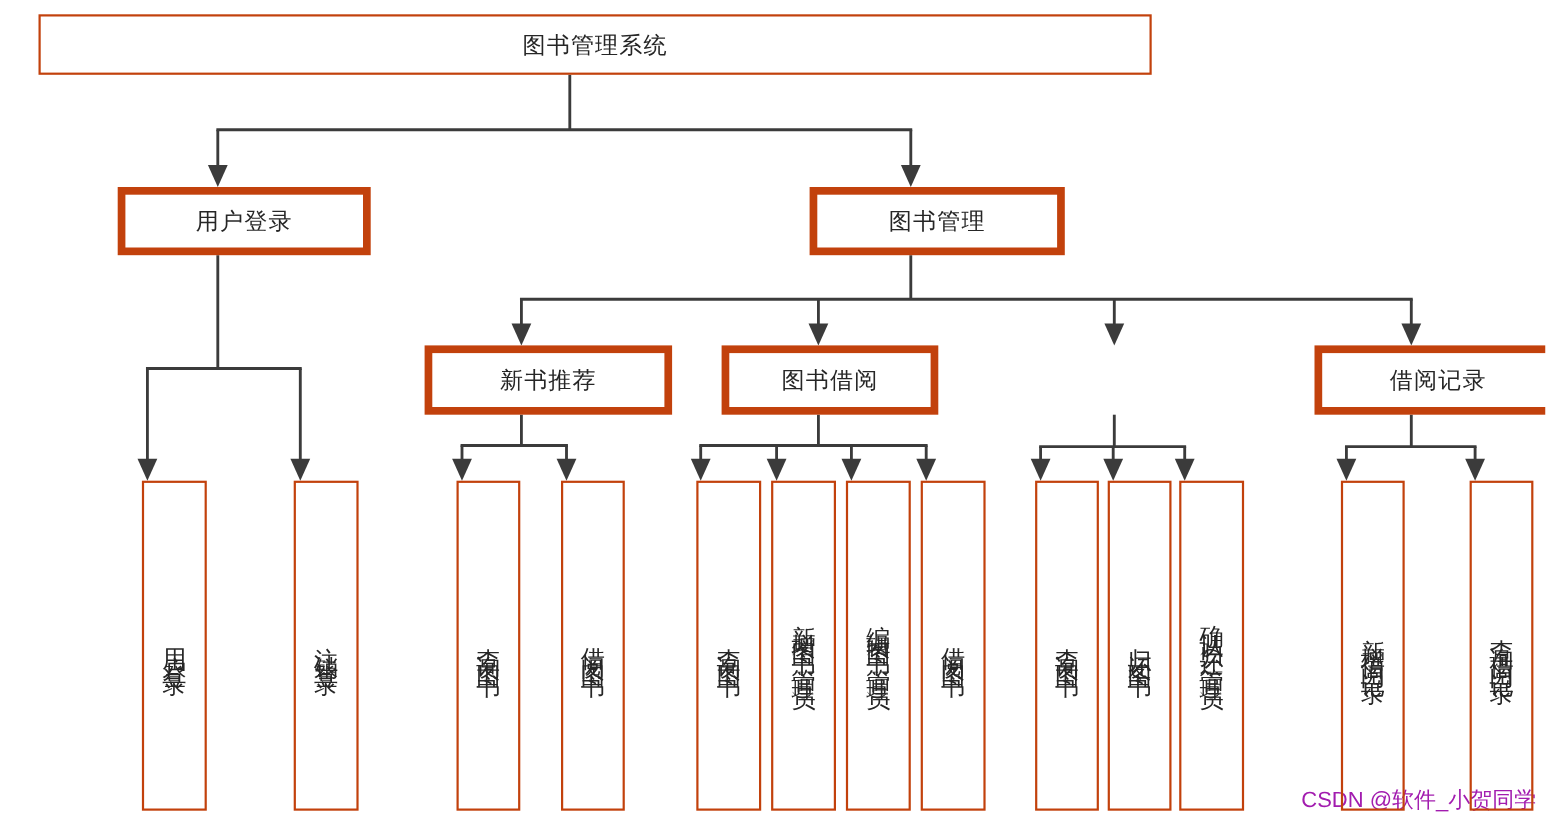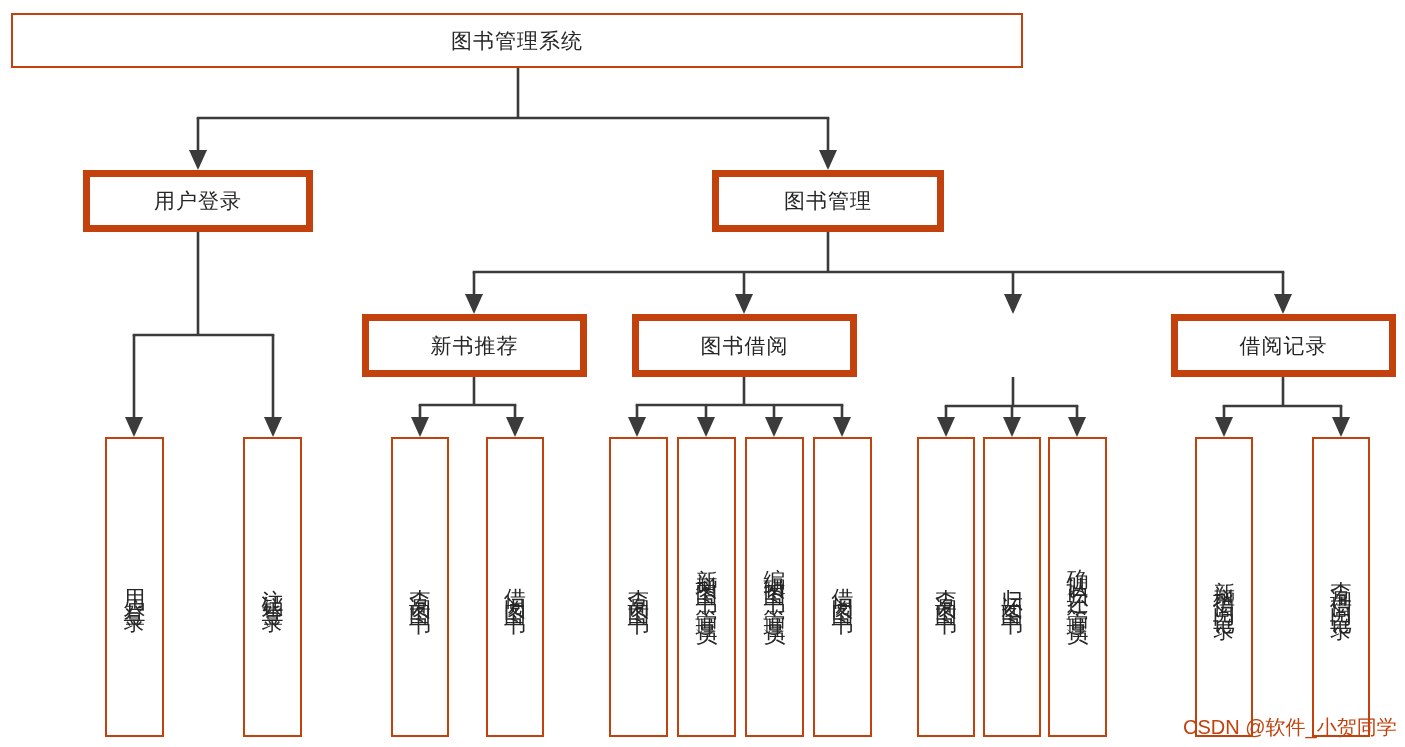--- a/index.html
+++ b/index.html
@@ -12,39 +12,40 @@
   }
   #connector-layer{position:absolute;left:0;top:0;z-index:0;}
   .node{
     position:absolute;
     box-sizing:border-box;
     border:7px solid #c2410c;
     background:transparent;
     display:flex;align-items:center;justify-content:center;
     color:#262626;
     z-index:2;
+    margin-left:24px;
   }
   .node.h{font-size:21px;letter-spacing:1px;}
   .node.v{border-width:2px;}
   .vtext{
     writing-mode:vertical-rl;
     text-orientation:mixed;
     font-size:22px;
     letter-spacing:8px;
     white-space:nowrap;
     color:#262626;
   }
   
   #box-root{left:11px;top:13px;width:1012px;height:55px;border-width:2px;}
   
   #box-user-login{left:83px;top:170px;width:230px;height:62px;}
   #box-book-mgmt{left:712px;top:170px;width:232px;height:62px;}
   
   #box-new-book-rec{left:362px;top:314px;width:225px;height:63px;}
-  #box-book-borrow{left:632px;top:314px;width:225px;height:63px;}
+  #box-book-borrow{left:632px;top:314px;width:197px;height:63px;}
   #box-current-borrow{left:901px;top:314px;width:225px;height:63px;}
   #box-borrow-record{left:1171px;top:314px;width:225px;height:63px;}
   
   #box-u1{left:105px;top:437px;width:59px;height:300px;}
   #box-u2{left:243px;top:437px;width:59px;height:300px;}
   #box-n1{left:391px;top:437px;width:58px;height:300px;}
   #box-n2{left:486px;top:437px;width:58px;height:300px;}
   #box-b1{left:609px;top:437px;width:59px;height:300px;}
   #box-b2{left:677px;top:437px;width:59px;height:300px;}
   #box-b3{left:745px;top:437px;width:59px;height:300px;}
@@ -53,21 +54,21 @@
   #box-c2{left:983px;top:437px;width:58px;height:300px;}
   #box-c3{left:1048px;top:437px;width:59px;height:300px;}
   #box-r1{left:1195px;top:437px;width:58px;height:300px;}
   #box-r2{left:1312px;top:437px;width:58px;height:300px;}
   
   #watermark{
     position:absolute;
     left:1183px;top:714px;
     z-index:1;
     font-size:20px;
-    color:#c2410c;
+    color:#a21caf;
     white-space:nowrap;
   }
 </style>
 </head>
 <body>
 
 <div id="canvas">
 
   <svg id="connector-layer" width="1405" height="747">
       <line x1="518" y1="68" x2="518" y2="118" stroke="#3b3b3b" stroke-width="2.6"></line>

